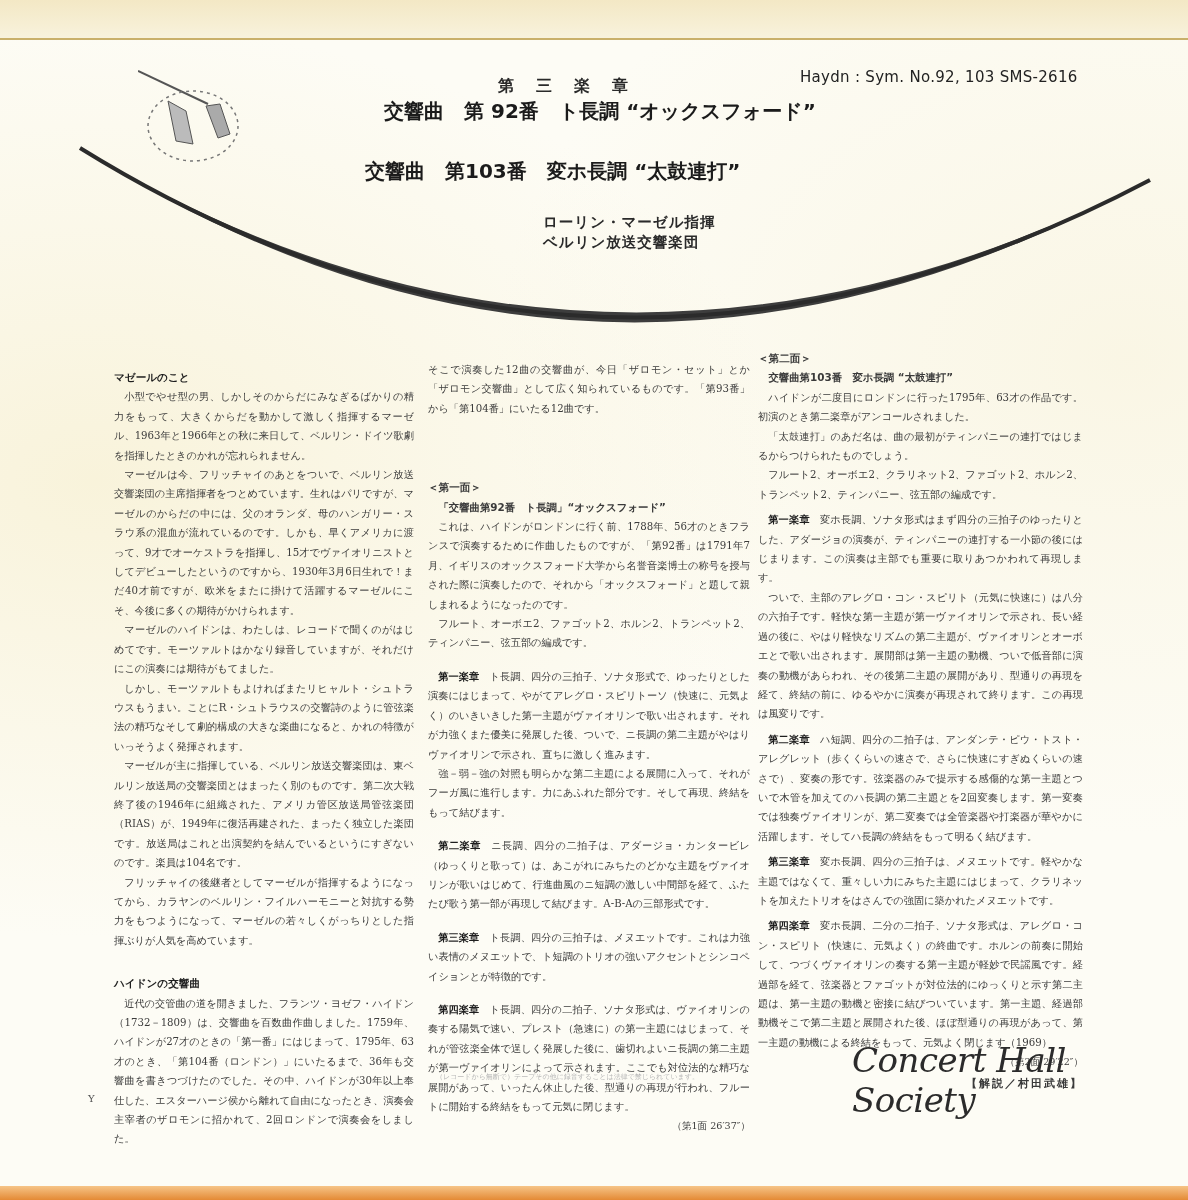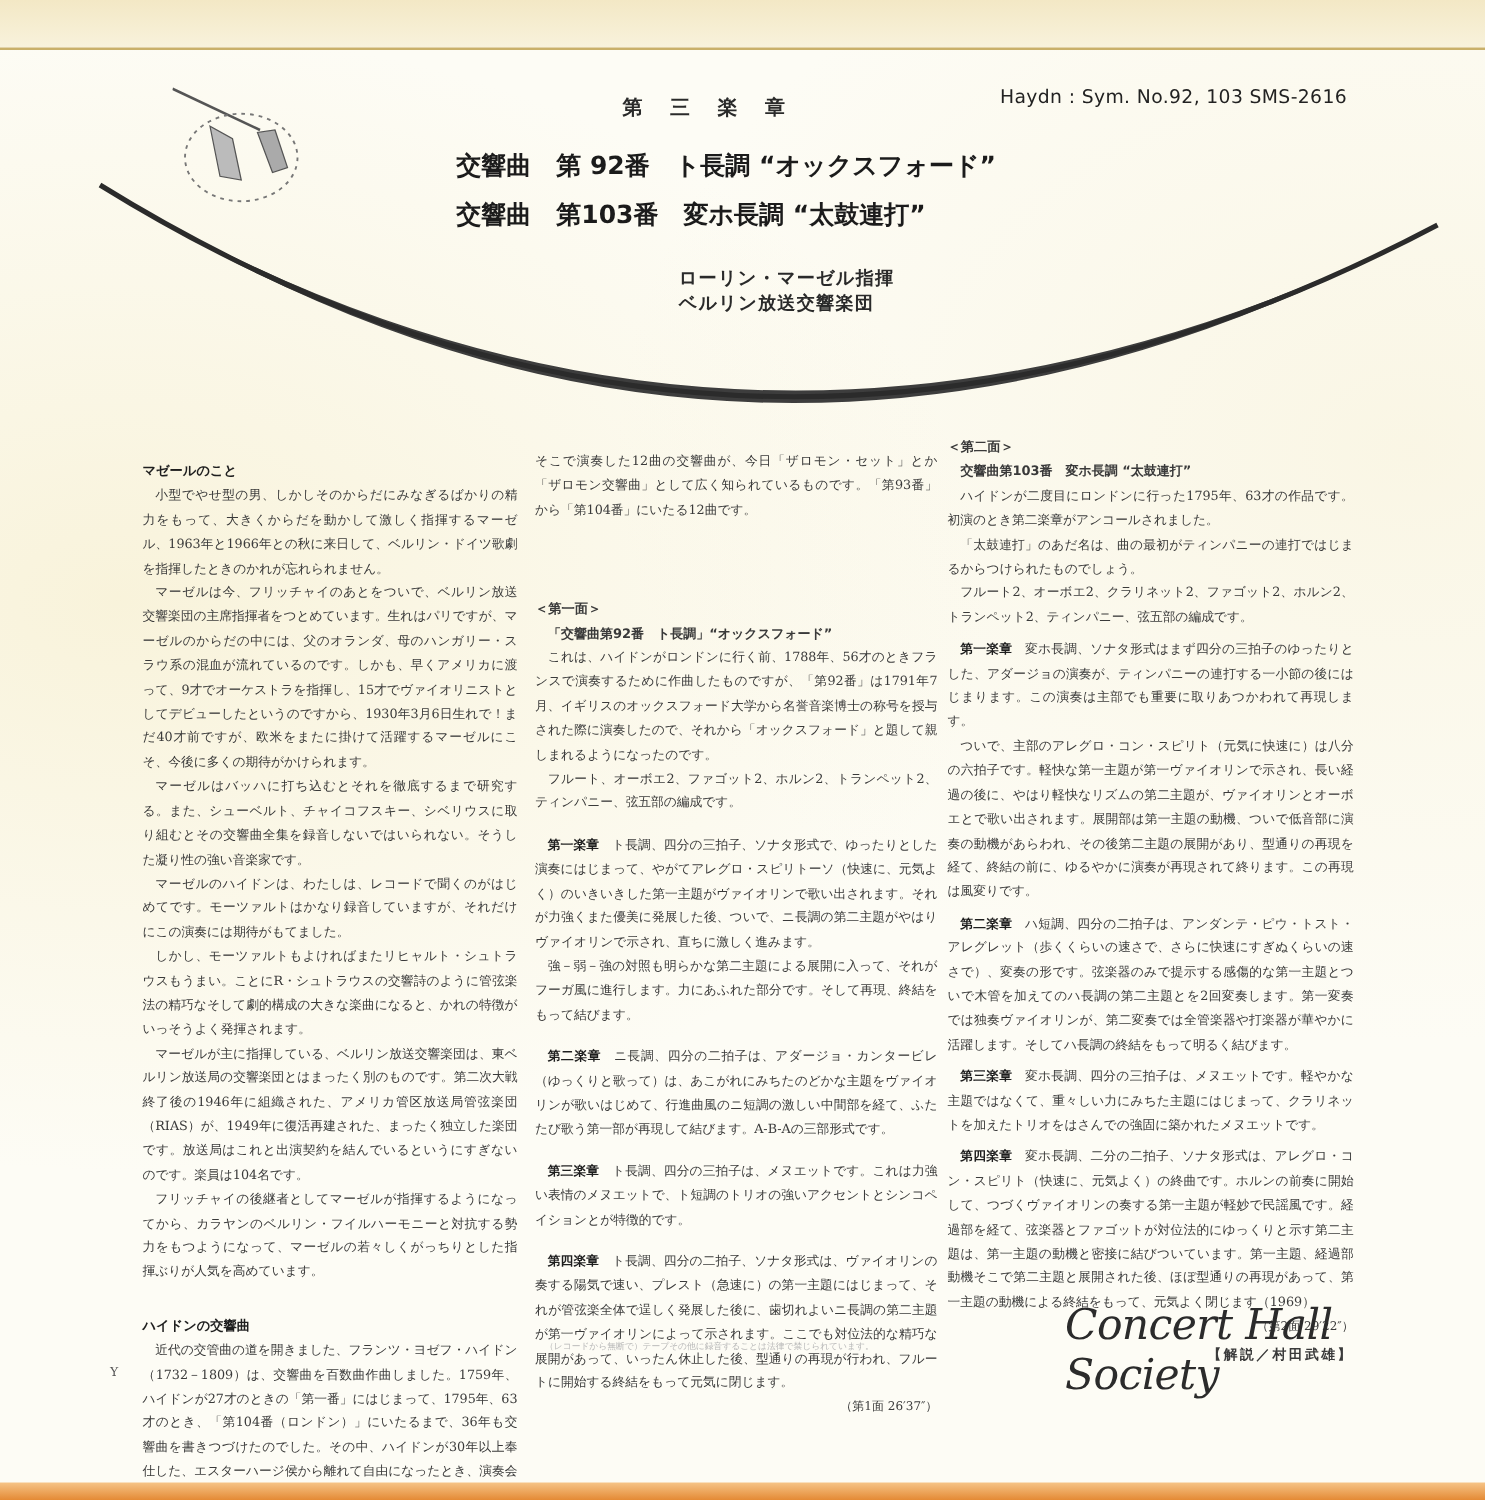--- a/index.html
+++ b/index.html
@@ -36,21 +36,21 @@
   }
   .composer {
     position: absolute; left: 498px; top: 76px;
     font-family: "DejaVu Sans", sans-serif; font-size: 16px; letter-spacing: 22px; font-weight: bold;
   }
   .work {
     position: absolute; left: 365px;
     font-family: "DejaVu Sans", sans-serif; font-size: 20px; font-weight: bold; color: #1b1b1b;
     white-space: pre;
   }
-  .work1 { top: 119px; }
+  .work1 { top: 98px; margin-left: 19px; }
   .work2 { top: 158px; }
   .performer {
     position: absolute; left: 508px;
     font-family: "DejaVu Sans", sans-serif; font-size: 14.5px; font-weight: bold; letter-spacing: 1px; margin-left: 35px;
   }
   .perf1 { top: 213px; }
   .perf2 { top: 233px; }
 
   .col {
     position: absolute; top: 368px;
@@ -108,21 +108,20 @@
   <div class="composer">第三楽章</div>
   <div class="work work1">交響曲　第 92番　ト長調 “オックスフォード”</div>
   <div class="work work2">交響曲　第103番　変ホ長調 “太鼓連打”</div>
   <div class="performer perf1">ローリン・マーゼル指揮</div>
   <div class="performer perf2">ベルリン放送交響楽団</div>
 
   <div class="col col-left">
     <h3>マゼールのこと</h3>
     <p>小型でやせ型の男、しかしそのからだにみなぎるばかりの精力をもって、大きくからだを動かして激しく指揮するマーゼル、1963年と1966年との秋に来日して、ベルリン・ドイツ歌劇を指揮したときのかれが忘れられません。</p>
     <p>マーゼルは今、フリッチャイのあとをついで、ベルリン放送交響楽団の主席指揮者をつとめています。生れはパリですが、マーゼルのからだの中には、父のオランダ、母のハンガリー・スラウ系の混血が流れているのです。しかも、早くアメリカに渡って、9才でオーケストラを指揮し、15才でヴァイオリニストとしてデビューしたというのですから、1930年3月6日生れで！まだ40才前ですが、欧米をまたに掛けて活躍するマーゼルにこそ、今後に多くの期待がかけられます。</p>
-    <p>マーゼルはバッハに打ち込むとそれを徹底するまで研究する。また、シューベルト、チャイコフスキー、シベリウスに取り組むとその交響曲全集を録音しないではいられない。そうした凝り性の強い音楽家です。</p>
     <p>マーゼルのハイドンは、わたしは、レコードで聞くのがはじめてです。モーツァルトはかなり録音していますが、それだけにこの演奏には期待がもてました。</p>
     <p>しかし、モーツァルトもよければまたリヒャルト・シュトラウスもうまい。ことにR・シュトラウスの交響詩のように管弦楽法の精巧なそして劇的構成の大きな楽曲になると、かれの特徴がいっそうよく発揮されます。</p>
     <p>マーゼルが主に指揮している、ベルリン放送交響楽団は、東ベルリン放送局の交響楽団とはまったく別のものです。第二次大戦終了後の1946年に組織された、アメリカ管区放送局管弦楽団（RIAS）が、1949年に復活再建された、まったく独立した楽団です。放送局はこれと出演契約を結んでいるというにすぎないのです。楽員は104名です。</p>
     <p>フリッチャイの後継者としてマーゼルが指揮するようになってから、カラヤンのベルリン・フイルハーモニーと対抗する勢力をもつようになって、マーゼルの若々しくがっちりとした指揮ぶりが人気を高めています。</p>
     <div class="gap-md"></div>
     <h3>ハイドンの交響曲</h3>
     <p>近代の交管曲の道を開きました、フランツ・ヨゼフ・ハイドン（1732－1809）は、交響曲を百数曲作曲しました。1759年、ハイドンが27才のときの「第一番」にはじまって、1795年、63才のとき、「第104番（ロンドン）」にいたるまで、36年も交響曲を書きつづけたのでした。その中、ハイドンが30年以上奉仕した、エスターハージ侯から離れて自由になったとき、演奏会主宰者のザロモンに招かれて、2回ロンドンで演奏会をしました。</p>
   </div>
   <div class="y-mark">Y</div>
 

